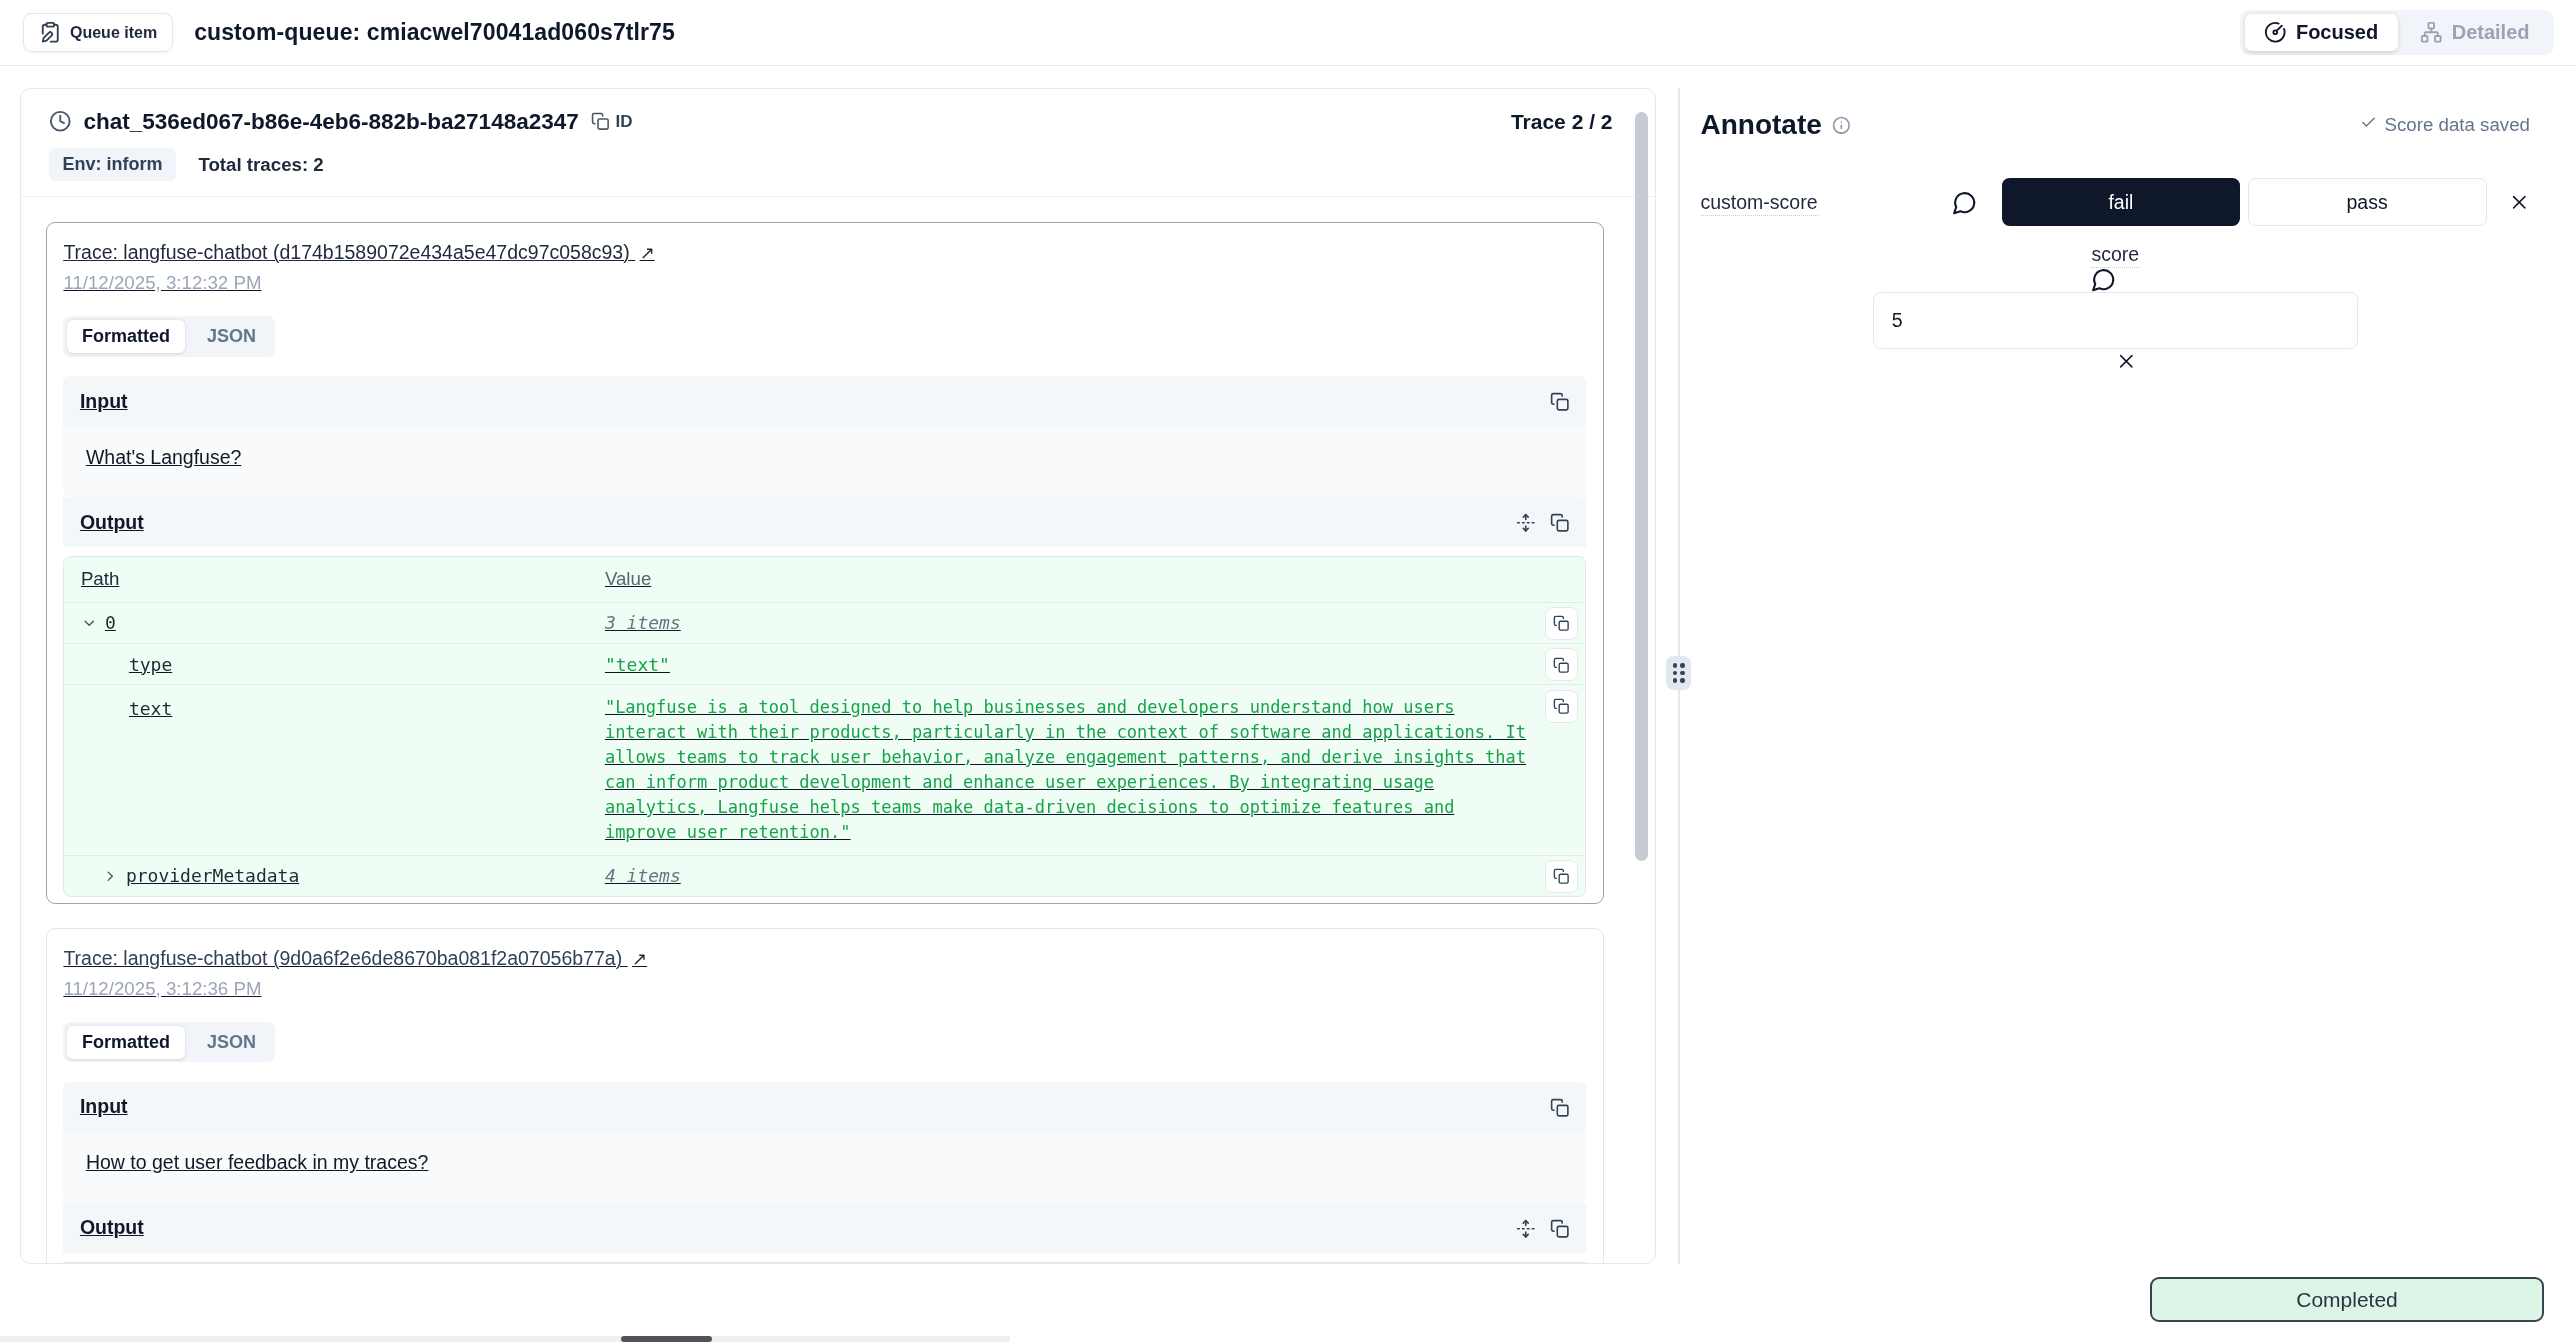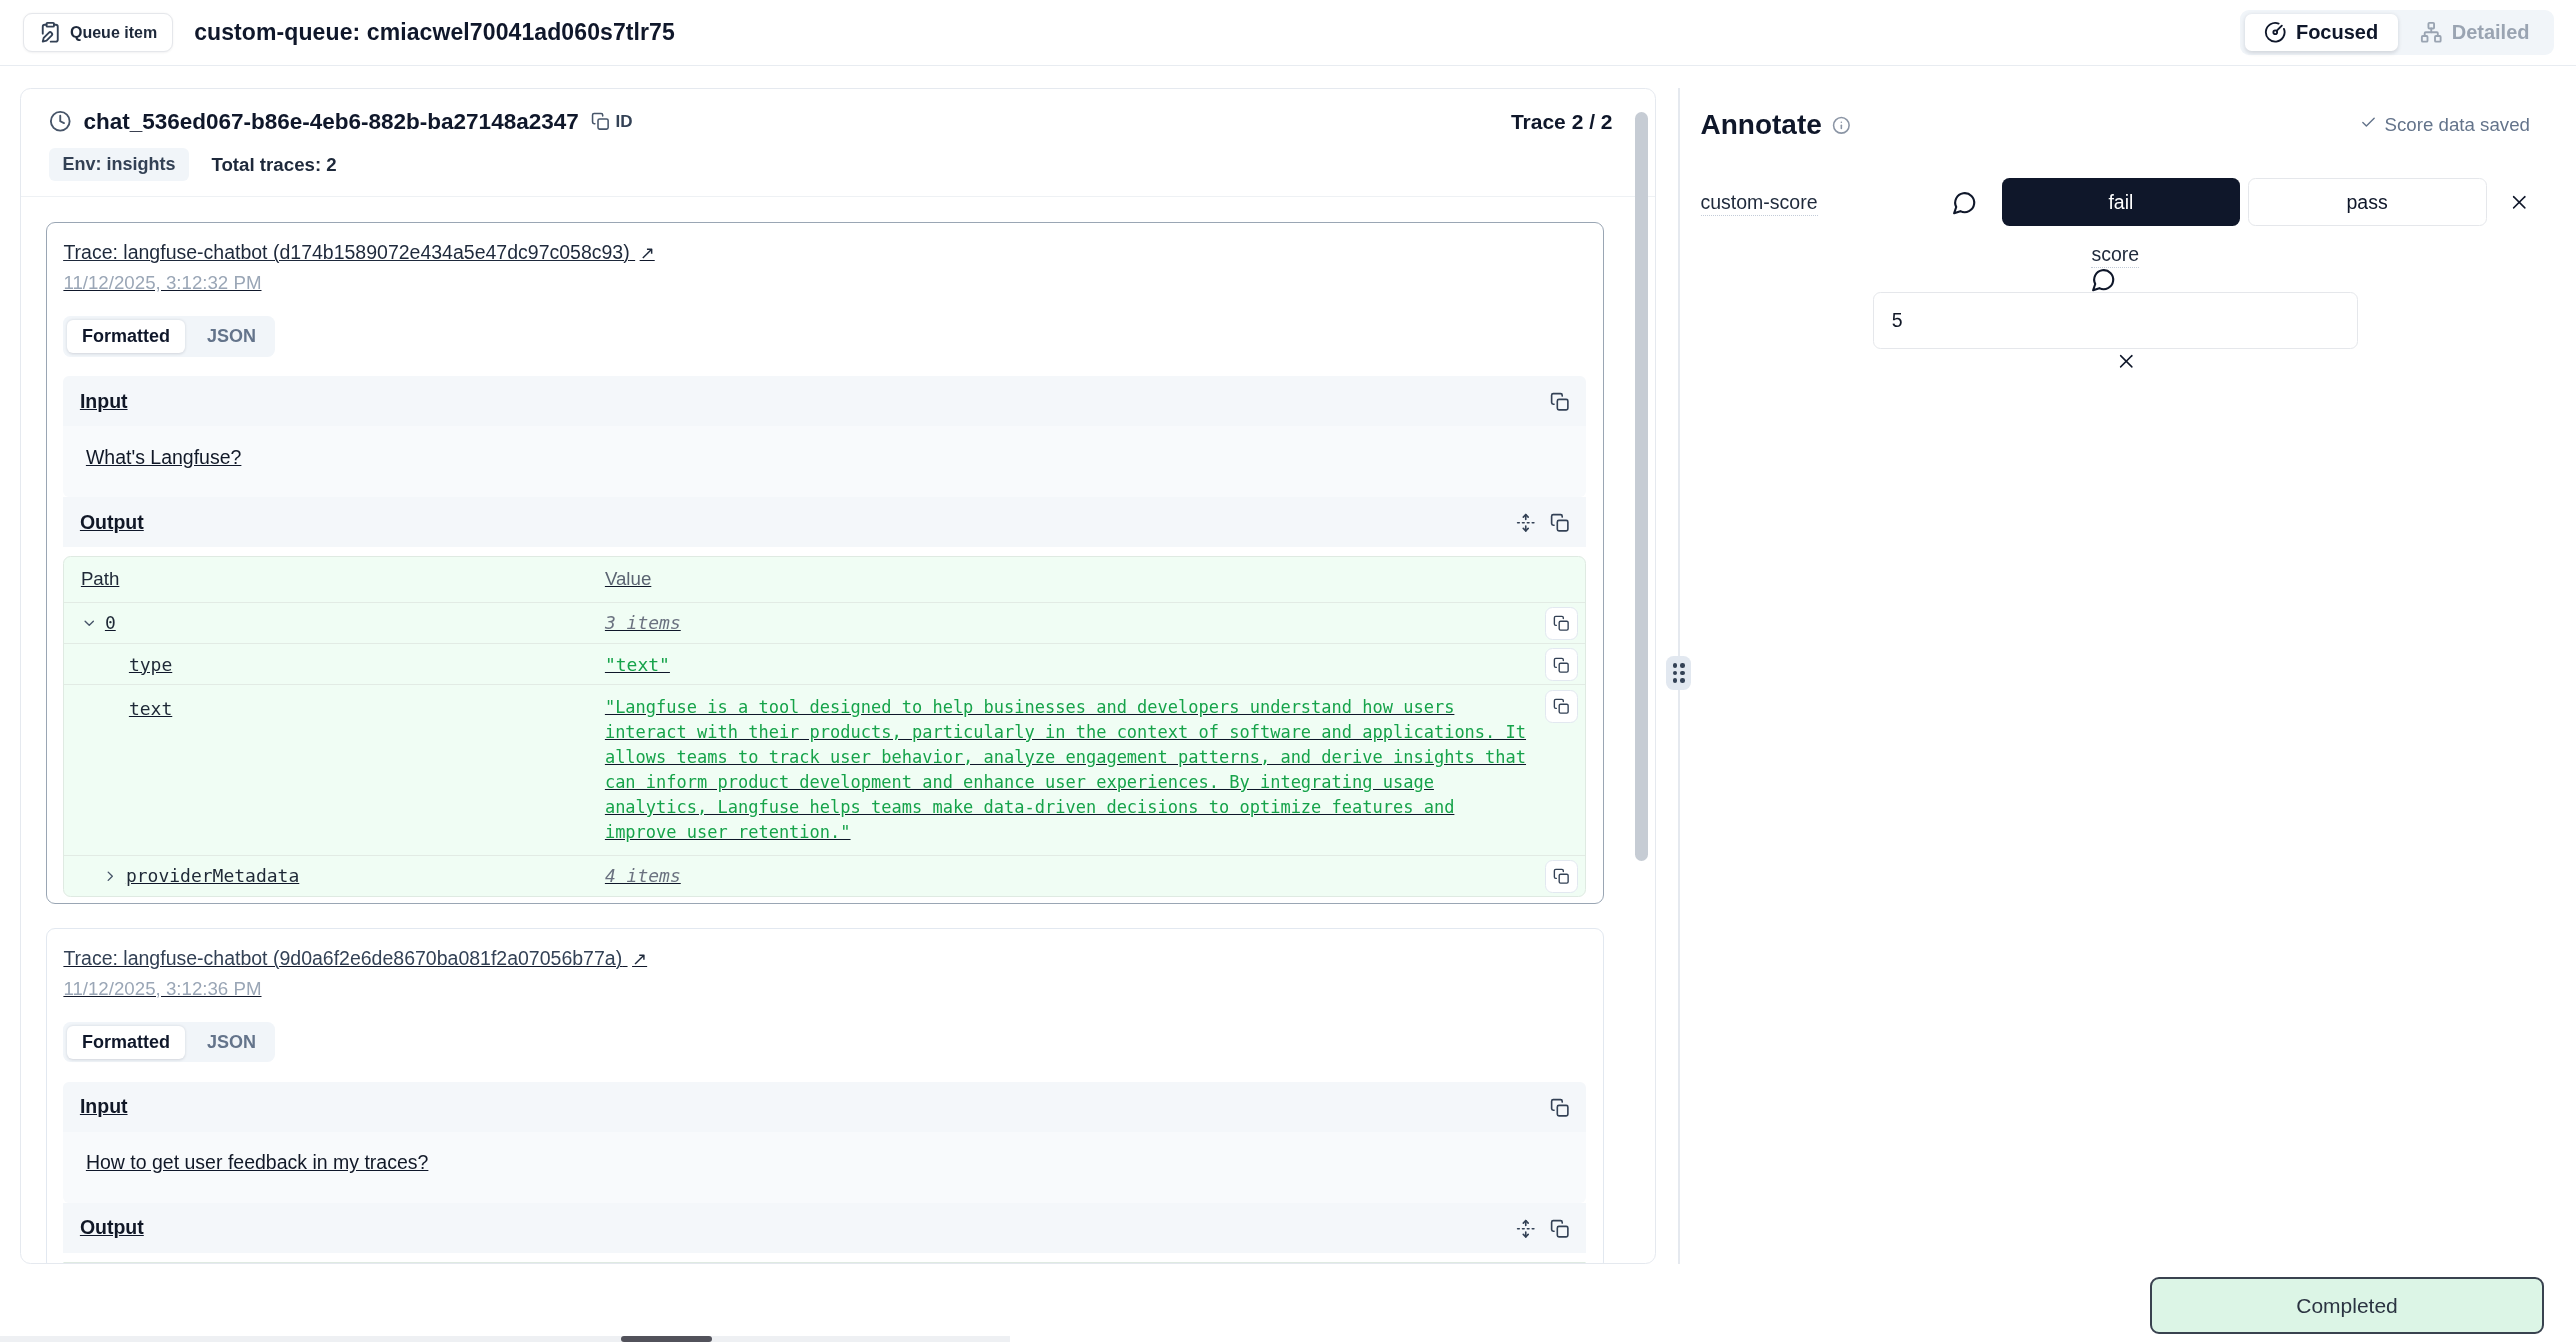--- a/index.html
+++ b/index.html
@@ -113,21 +113,21 @@
   .opt-btn.selected { background:#0f172a; color:#fff; }
   .opt-btn.unselected { background:#fff; color:#0f172a; border-color:#e5e7eb; }
   .score-input { width:485px; height:57px; border:1.5px solid #e5e7eb; border-radius:7.5px;
                  padding:0 18px; font-size:19.5px; color:#111827; background:#fff;
                  font-family:"Liberation Sans", sans-serif; }
   .x-btn { background:none; border:none; color:#0f172a; font-size:22.5px; cursor:pointer;
            padding:0; line-height:1; margin-left:21px; }
 
   
   .bottom-bar { position:absolute; left:0; top:1265px; width:100%; height:78px; background:#fff; }
-  .completed-btn { position:absolute; right:32px; top:12px; width:394px; height:57px;
+  .completed-btn { position:absolute; right:32px; top:12px; width:394px; height:45px;
                    background:#dcf5e6; border:2.2px solid #39424f; border-radius:9px;
                    font-size:21px; color:#2b3442; font-weight:500; cursor:pointer;
                    font-family:"Liberation Sans", sans-serif; }
   .h-scrollbar { position:absolute; left:0; bottom:1.5px; width:1010px; height:5.2px; background:#eef0f3; }
   .h-thumb { position:absolute; left:621px; top:0; width:91px; height:5.2px; background:#52525b; border-radius:3px; }
 </style>
 </head>
 <body>
 
 <div class="screen">
@@ -175,21 +175,21 @@
       <span class="id-chip">
         <svg class="ic" viewBox="0 0 24 24">
             <rect x="9" y="9" width="13" height="13" rx="2"></rect>
             <path d="M5 15H4a2 2 0 0 1-2-2V4a2 2 0 0 1 2-2h9a2 2 0 0 1 2 2v1"></path>
           </svg>
         <span>ID</span>
       </span>
       <span class="trace-counter">Trace 2 / 2</span>
     </div>
     <div class="badge-row">
-      <span class="env-badge">Env: insights</span>
+      <span class="env-badge">Env: inform</span>
       <span class="total-traces">Total traces: 2</span>
     </div>
     <div class="panel-hr"></div>
 
     <div class="traces-scroll">
 
       <article class="trace-card">
         <a class="trace-link">
           <span class="lbl">Trace: langfuse-chatbot (d174b1589072e434a5e47dc97c058c93)</span>
           <span class="arrow">↗</span>

